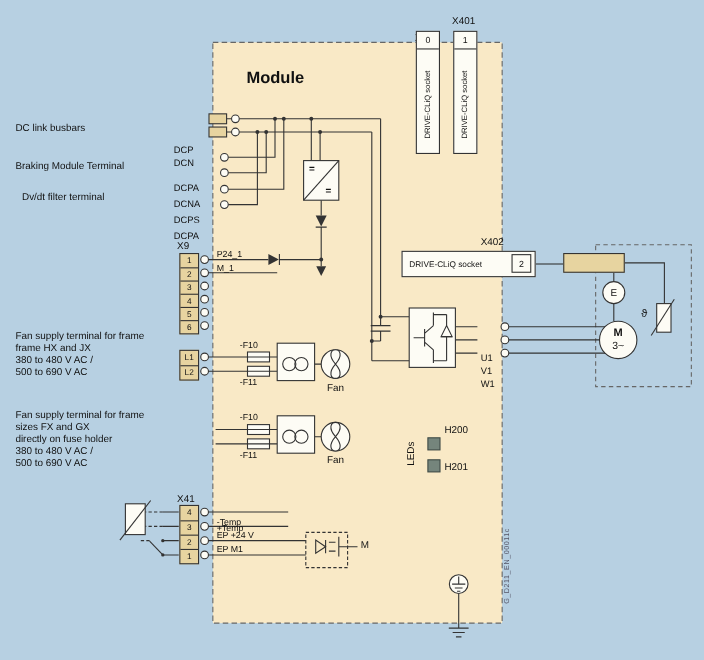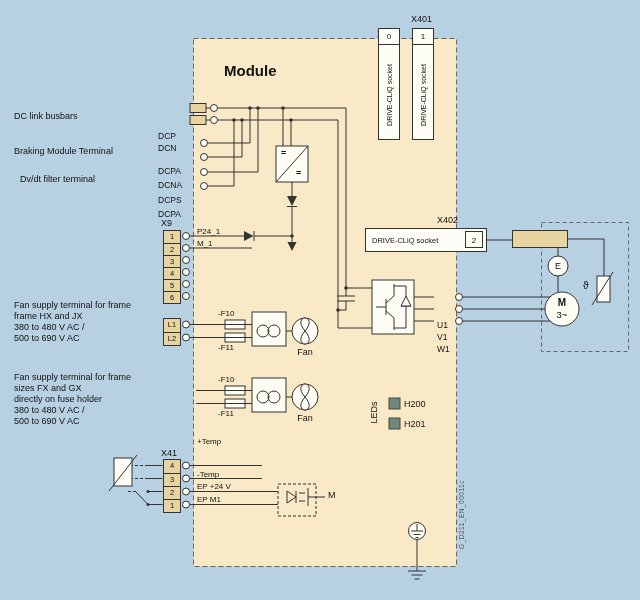--- a/index.html
+++ b/index.html
@@ -235,31 +235,31 @@
 
   <div class="lbl s8" style="left:218px;top:309px">-F10</div>
   <div class="lbl s8" style="left:218px;top:343px">-F11</div>
   <div class="lbl ctr" style="left:292px;top:347px;width:26px">Fan</div>
 
   <div class="lbl s8" style="left:218px;top:375px">-F10</div>
   <div class="lbl s8" style="left:218px;top:409px">-F11</div>
   <div class="lbl ctr" style="left:292px;top:413px;width:26px">Fan</div>
 
   <div class="lbl rot ctr" style="left:357px;top:407px;width:34px">LEDs</div>
-  <div class="lbl" style="left:404px;top:399px">H200</div>
+  <div class="lbl" style="left:404px;top:386px">H200</div>
   <div class="lbl" style="left:404px;top:419px">H201</div>
 
   <div class="lbl" style="left:161px;top:448px">X41</div>
   <div class="strip c13" style="left:163px;top:459px">
     <div class="cell">4</div>
     <div class="cell">3</div>
     <div class="cell">2</div>
     <div class="cell">1</div>
   </div>
-  <div class="lbl s8" style="left:197px;top:437px">+Temp</div>
+  <div class="lbl s8" style="left:197px;top:476px">+Temp</div>
   <div class="lbl s8" style="left:197px;top:470px">-Temp</div>
   <div class="lbl s8" style="left:197px;top:482px">EP +24 V</div>
   <div class="lbl s8" style="left:197px;top:495px">EP M1</div>
   <div class="lbl" style="left:328px;top:490px">M</div>
 
   <div class="lbl b" style="left:281px;top:148px">=</div>
   <div class="lbl b" style="left:296px;top:168px">=</div>
 
   <div class="lbl s85" style="left:437px;top:292px">U1</div>
   <div class="lbl s85" style="left:437px;top:304px">V1</div>

